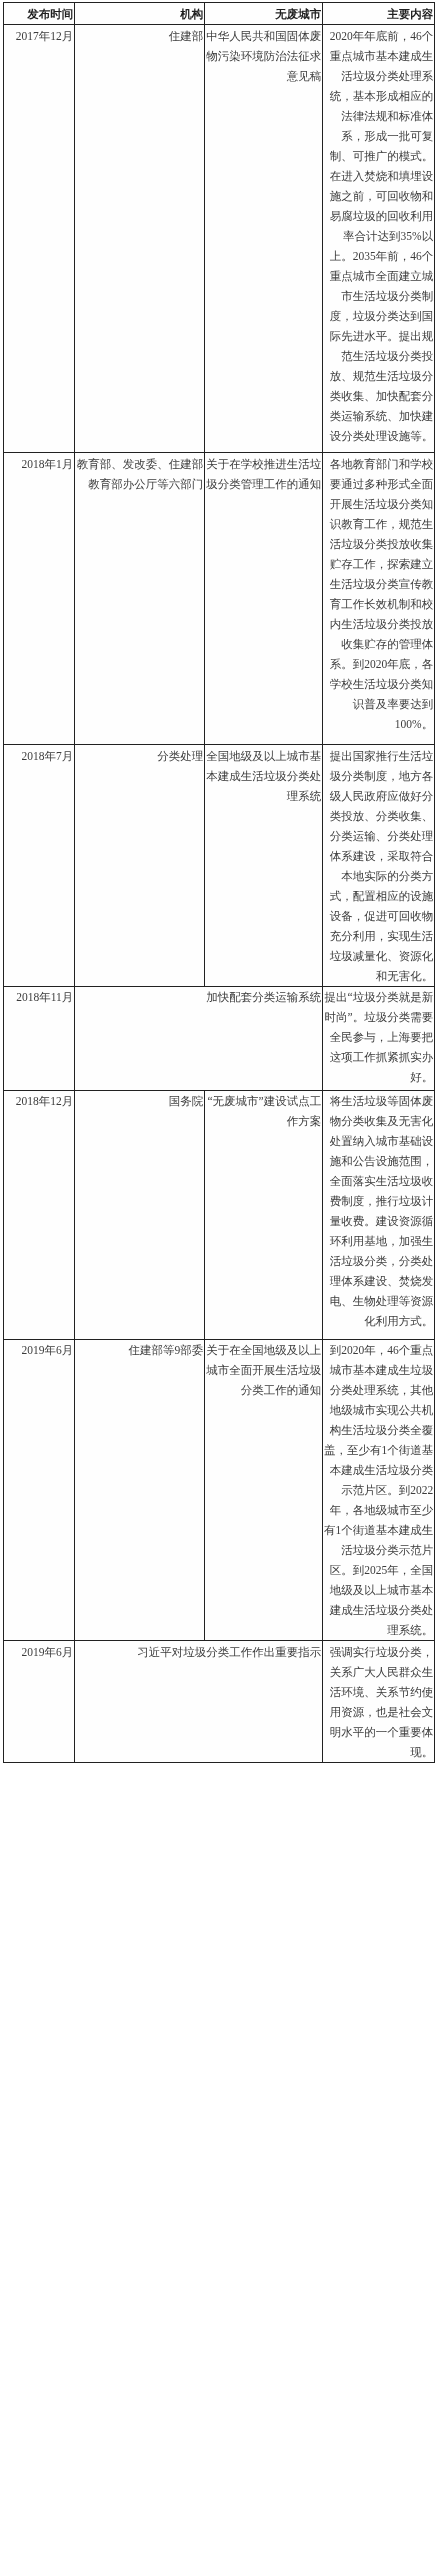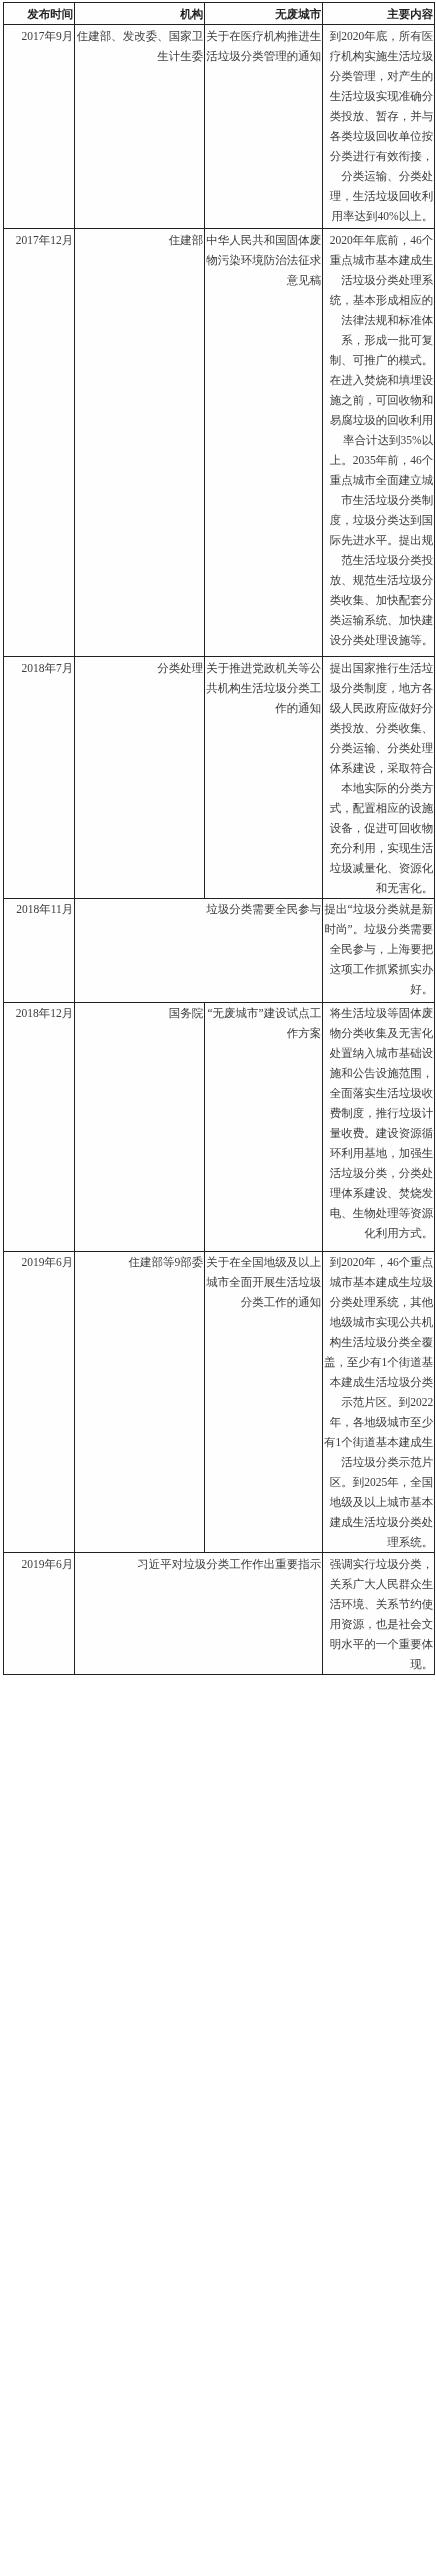--- a/index.html
+++ b/index.html
@@ -53,46 +53,46 @@
       <tr style="height:21.6px">
         <th>发布时间</th>
         <th>机构</th>
         <th>无废城市</th>
         <th>主要内容</th>
       </tr>
 
 
 
 
-      <tr style="height:204px">
-        <td>2017年9月</td>
-        <td>住建部、发改委、国家卫生计生委</td>
-        <td>关于在医疗机构推进生活垃圾分类管理的通知</td>
-        <td>到2020年底，所有医疗机构实施生活垃圾分类管理，对产生的生活垃圾实现准确分类投放、暂存，并与各类垃圾回收单位按分类进行有效衔接，分类运输、分类处理，生活垃圾回收利用率达到40%以上。</td>
-      </tr>
 
 
       <tr style="height:428px">
         <td>2017年12月</td>
         <td>住建部</td>
         <td>中华人民共和国固体废物污染环境防治法征求意见稿</td>
         <td>2020年年底前，46个重点城市基本建成生活垃圾分类处理系统，基本形成相应的法律法规和标准体系，形成一批可复制、可推广的模式。在进入焚烧和填埋设施之前，可回收物和易腐垃圾的回收利用率合计达到35%以上。2035年前，46个重点城市全面建立城市生活垃圾分类制度，垃圾分类达到国际先进水平。提出规范生活垃圾分类投放、规范生活垃圾分类收集、加快配套分类运输系统、加快建设分类处理设施等。</td>
       </tr>
 
+      <tr style="height:292px">
+        <td>2018年1月</td>
+        <td>教育部、发改委、住建部教育部办公厅等六部门</td>
+        <td>关于在学校推进生活垃圾分类管理工作的通知</td>
+        <td>各地教育部门和学校要通过多种形式全面开展生活垃圾分类知识教育工作，规范生活垃圾分类投放收集贮存工作，探索建立生活垃圾分类宣传教育工作长效机制和校内生活垃圾分类投放收集贮存的管理体系。到2020年底，各学校生活垃圾分类知识普及率要达到100%。</td>
+      </tr>
 
       <tr style="height:232px">
         <td>2018年7月</td>
         <td>分类处理</td>
-        <td>关于推进党政机关等公共机构生活垃圾分类工作的通知</td>
+        <td>全国地级及以上城市基本建成生活垃圾分类处理系统</td>
         <td>提出国家推行生活垃圾分类制度，地方各级人民政府应做好分类投放、分类收集、分类运输、分类处理体系建设，采取符合本地实际的分类方式，配置相应的设施设备，促进可回收物充分利用，实现生活垃圾减量化、资源化和无害化。</td>
       </tr>
 
       <tr style="height:104px">
         <td>2018年11月</td>
-        <td colspan="2">垃圾分类需要全民参与</td>
+        <td colspan="2">加快配套分类运输系统</td>
         <td>提出“垃圾分类就是新时尚”。垃圾分类需要全民参与，上海要把这项工作抓紧抓实办好。</td>
       </tr>
 
       <tr style="height:249px">
         <td>2018年12月</td>
         <td>国务院</td>
         <td>“无废城市”建设试点工作方案</td>
         <td>将生活垃圾等固体废物分类收集及无害化处置纳入城市基础设施和公告设施范围，全面落实生活垃圾收费制度，推行垃圾计量收费。建设资源循环利用基地，加强生活垃圾分类，分类处理体系建设、焚烧发电、生物处理等资源化利用方式。</td>
       </tr>
 

